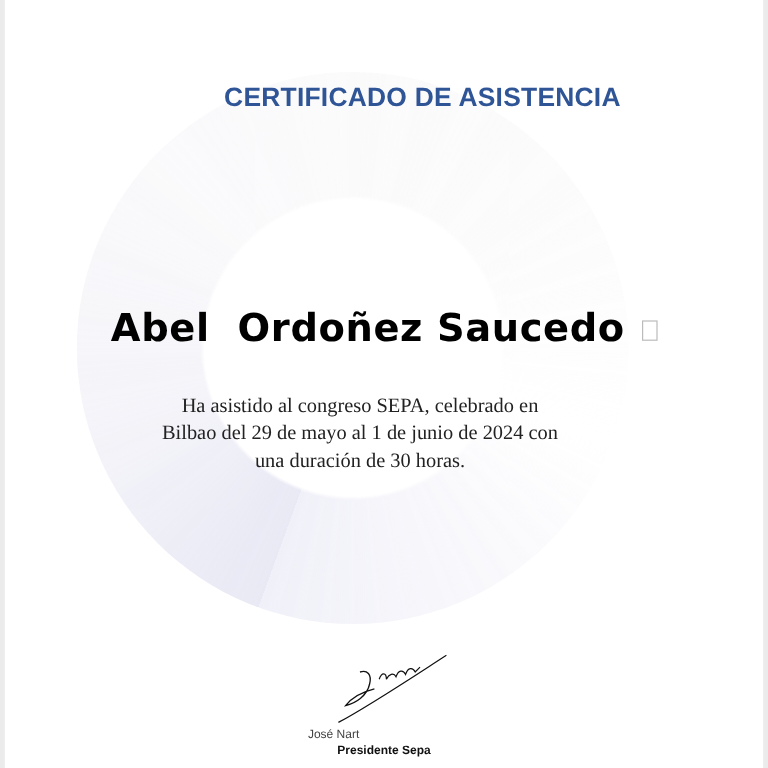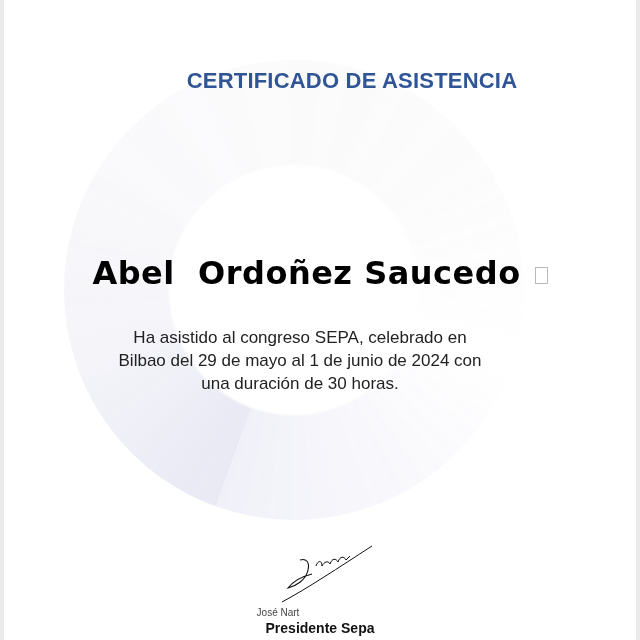--- a/index.html
+++ b/index.html
@@ -32,33 +32,33 @@
     position:absolute; top:222px; left:0; width:632px; text-align:center;
     color:#000; font-weight:bold; font-size:32px; font-family:"DejaVu Sans", sans-serif;
     letter-spacing:0.5px; white-space:pre;margin-top:32px;
   }
   .name-box {
     display:inline-block; width:11px; height:15px; border:1px solid #bbb;
     vertical-align:middle; margin-left:14px;
   }
   .body-text {
     position:absolute; top:326px; left:0; width:592px; text-align:center;
-    color:#222; font-size:17px; line-height:23px;
+    color:#222; font-size:17px; line-height:23px;font-family:Liberation Serif, serif;
   }
   .body-text div { white-space:nowrap; }
   .signature {
     position:absolute; left:274px; top:540px; width:96px; height:66px;
   }
   .signer-name {
     position:absolute; top:607px; left:0; width:548px; text-align:center;
     color:#444; font-size:10px;
   }
   .signer-role {
     position:absolute; top:620px; left:0; width:632px; text-align:center;
-    color:#111; font-size:14px; font-weight:bold;
+    color:#111; font-size:10px; font-weight:bold;
   }
 </style>
 </head>
 <body>
 
 <div class="page">
   <div class="watermark"></div>
 
   <div class="title">CERTIFICADO DE ASISTENCIA</div>
 

